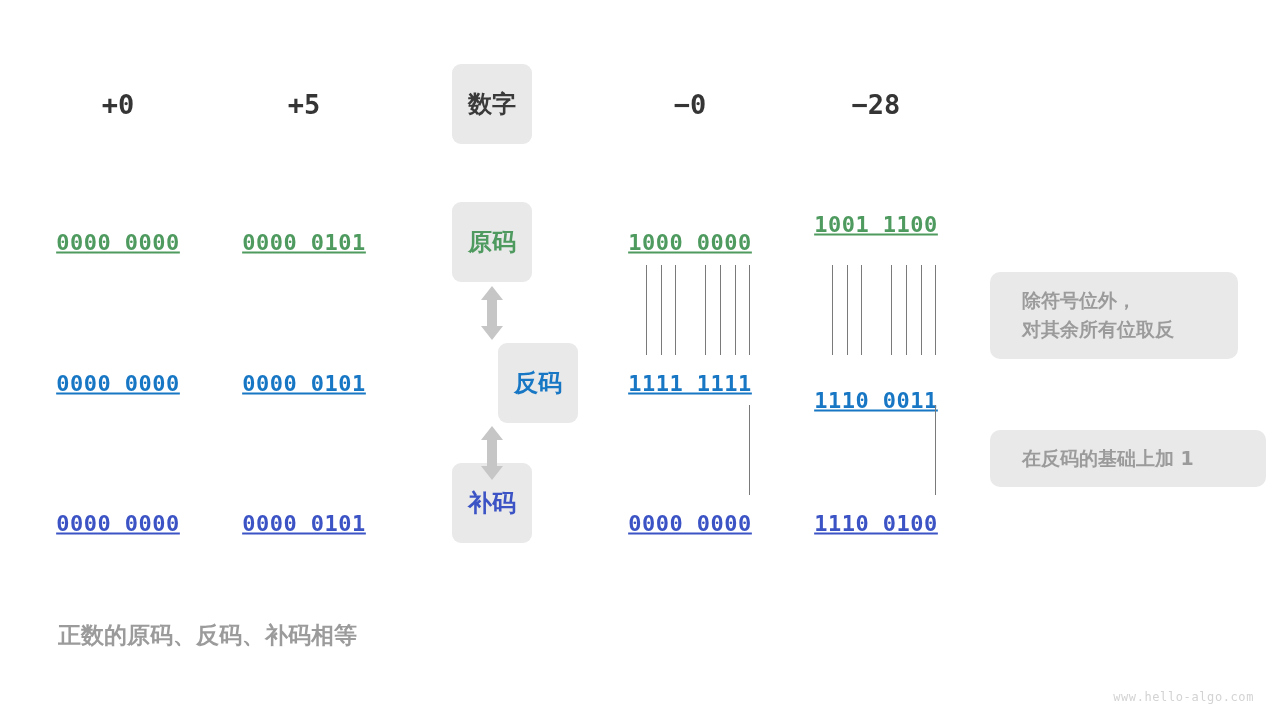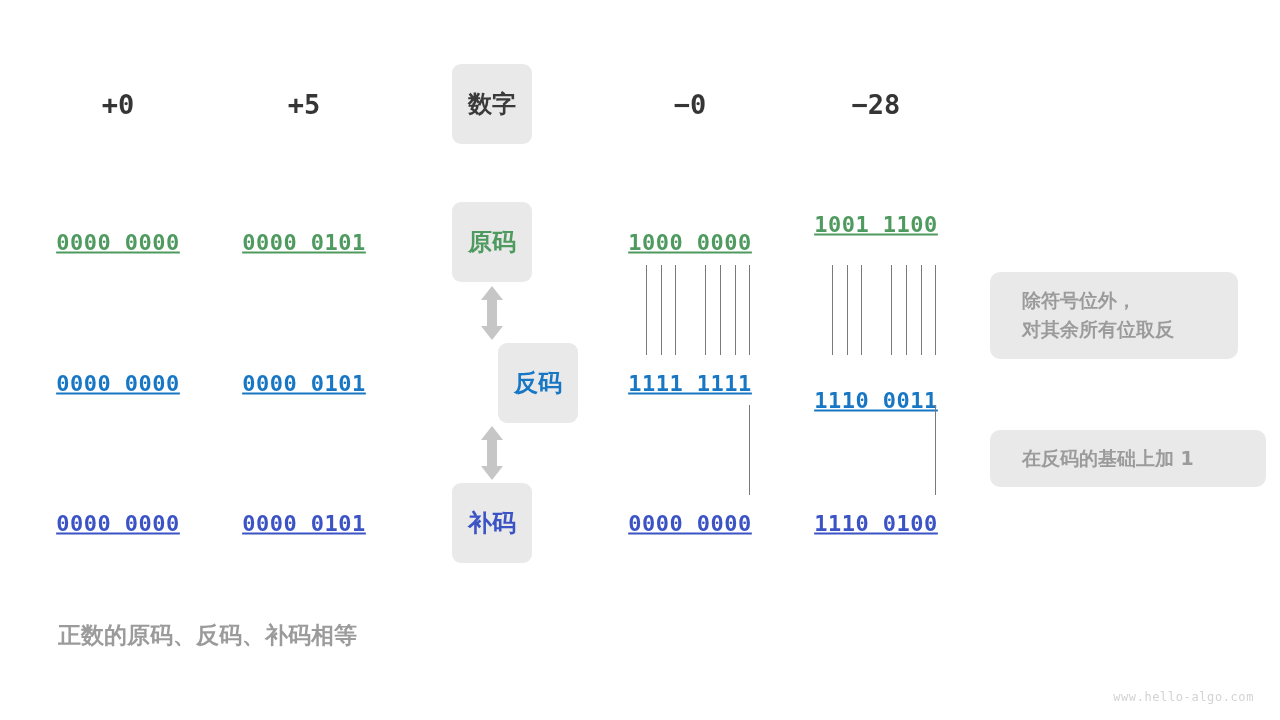--- a/index.html
+++ b/index.html
@@ -136,21 +136,21 @@
   <div class="cell bits green" style="left:876px; top:224px;">1001 1100</div>
 
   <div class="cell bits blue" style="left:118px; top:383px;">0000 0000</div>
   <div class="cell bits blue" style="left:304px; top:383px;">0000 0101</div>
   <div class="badge blue" style="left:508px; top:383px;margin-left:30px;">反码</div>
   <div class="cell bits blue" style="left:690px; top:383px;">1111 1111</div>
   <div class="cell bits blue" style="left:876px; top:383px;margin-top:17px;">1110 0011</div>
 
   <div class="cell bits indigo" style="left:118px; top:523px;">0000 0000</div>
   <div class="cell bits indigo" style="left:304px; top:523px;">0000 0101</div>
-  <div class="badge indigo" style="left:492px; top:523px;">补码</div>
+  <div class="badge indigo" style="left:492px; top:503px;">补码</div>
   <div class="cell bits indigo" style="left:690px; top:523px;">0000 0000</div>
   <div class="cell bits indigo" style="left:876px; top:523px;">1110 0100</div>
 
   <div id="connector-layer">
       <div class="vline" style="left: 646px; top: 265px; height: 90px;"></div>
       <div class="vline" style="left: 661px; top: 265px; height: 90px;"></div>
       <div class="vline" style="left: 675px; top: 265px; height: 90px;"></div>
       <div class="vline" style="left: 705px; top: 265px; height: 90px;"></div>
       <div class="vline" style="left: 720px; top: 265px; height: 90px;"></div>
       <div class="vline" style="left: 735px; top: 265px; height: 90px;"></div>

